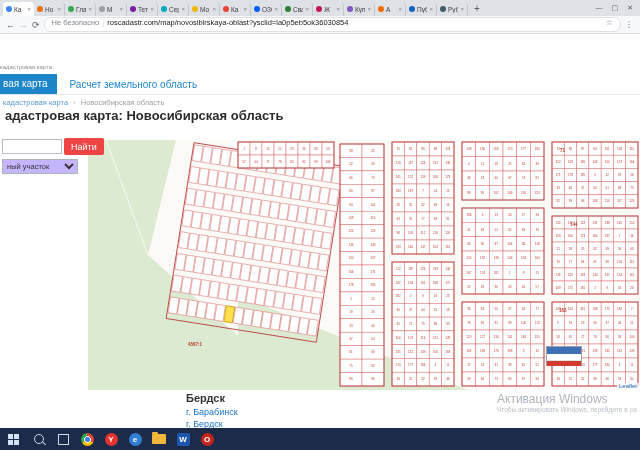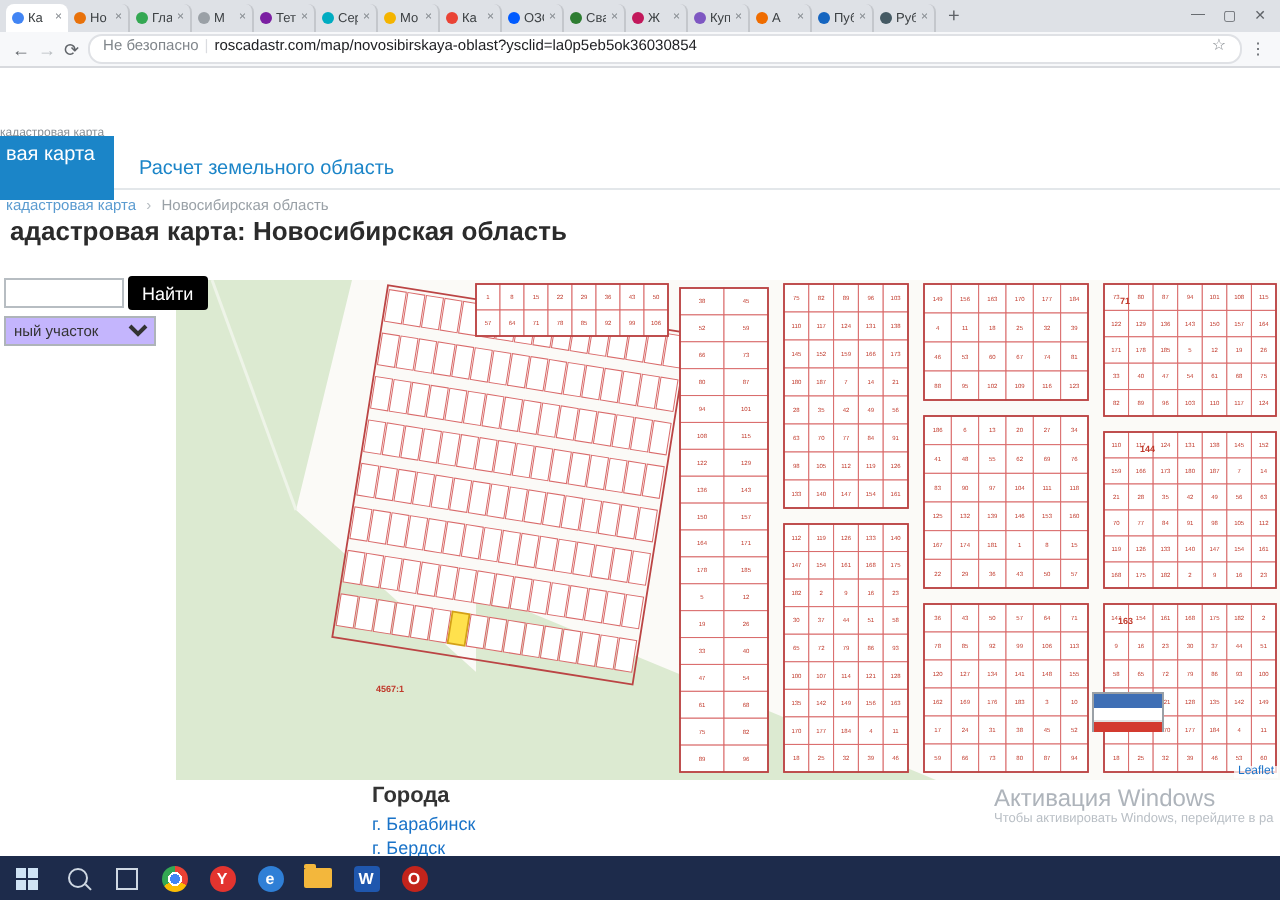--- a/index.html
+++ b/index.html
@@ -33,31 +33,31 @@
   .url{white-space:nowrap;overflow:hidden;flex:1}
   .star{color:#80868b;font-size:8px}
   .menu-dots{color:#5f6368;font-size:8px;letter-spacing:1px}
 
   
   .page{position:absolute;top:34px;left:0;right:0;bottom:22px;background:#fff;overflow:hidden}
   .logo{position:absolute;top:4px;left:-1px;font-size:24px;font-weight:bold;color:#1f7cc2;line-height:1}
   .tagline{position:absolute;top:30px;left:0;font-size:6px;color:#8a9096}
   .navrow{position:absolute;top:40px;left:0;right:0;height:20px;border-bottom:1px solid #e3e7ea;
           display:flex;align-items:center}
-  .navactive{background:#1b85c8;color:#fff;font-size:10px;height:20px;line-height:20px;padding:0 10px 12px 3px}
+  .navactive{background:#1b85c8;color:#fff;font-size:10px;height:20px;line-height:20px;padding:0 10px 0 3px}
   .navlink{color:#1b85c8;font-size:10px;margin-left:12px}
   .crumbs{position:absolute;top:64px;left:3px;font-size:7.5px;color:#9aa1a7}
   .crumbs a{color:#5a9bd0}
   .crumbs .bsep{margin:0 3px;color:#b6bcc1}
   .pagetitle{position:absolute;top:74px;left:5px;font-size:13px;font-weight:bold;color:#2b2b2b}
 
   .searchpanel{position:absolute;top:104px;left:2px;z-index:6}
   .searchrow{display:flex;align-items:center;gap:2px}
   .searchrow input{width:54px;height:13px;border:1px solid #b7bdc2;font-size:8px;padding:0 2px}
-  .searchrow button{height:17px;background:#000000;color:#fff;border:none;border-radius:2px;
+  .searchrow button{height:17px;background:#ef4444;color:#fff;border:none;border-radius:2px;
                     font-size:9px;padding:0 7px;font-family:"Liberation Sans",sans-serif}
   .searchpanel select{margin-top:3px;width:76px;height:15px;font-size:7.5px;
                       border:1px solid #aeb4b9;background:#c4b5fd;color:#333;
                       font-family:"Liberation Sans",sans-serif}
 
   .mapwrap{position:absolute;top:106px;left:88px;width:552px;height:250px;background:#fbfaf7;overflow:hidden}
   .mapwrap svg{display:block}
   .attribution{position:absolute;right:1px;bottom:1px;font-size:6px;background:rgba(255,255,255,.75);
                padding:0 2px;color:#1a73c8}
   .egrn{position:absolute;right:58px;bottom:24px;width:36px;height:20px;background:#fff;
@@ -1080,21 +1080,21 @@
       </svg>
     <div class="egrn">
       <div class="b1"></div>
         <div class="b2"></div>
         <div class="b3"></div>
     </div>
     <div class="attribution">Leaflet</div>
   </div>
 
   <div class="cities">
-    <h3>Города</h3>
+    <h3>Бердск</h3>
     <div>
         <a href="#">г. Барабинск</a>
         <a href="#">г. Бердск</a>
       </div>
   </div>
 
   <div class="watermark">
     <div class="wm1">Активация Windows</div>
     <div class="wm2">Чтобы активировать Windows, перейдите в ра</div>
   </div>

